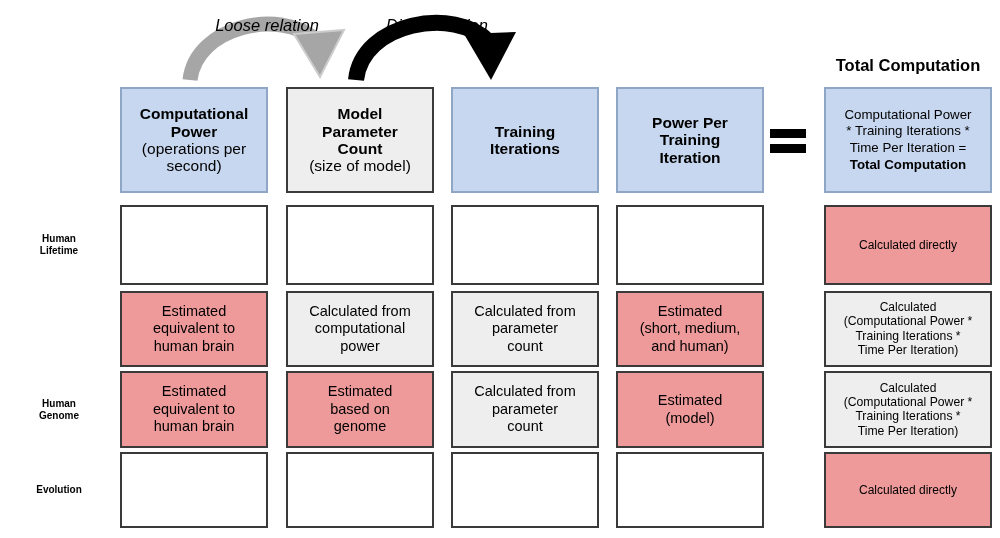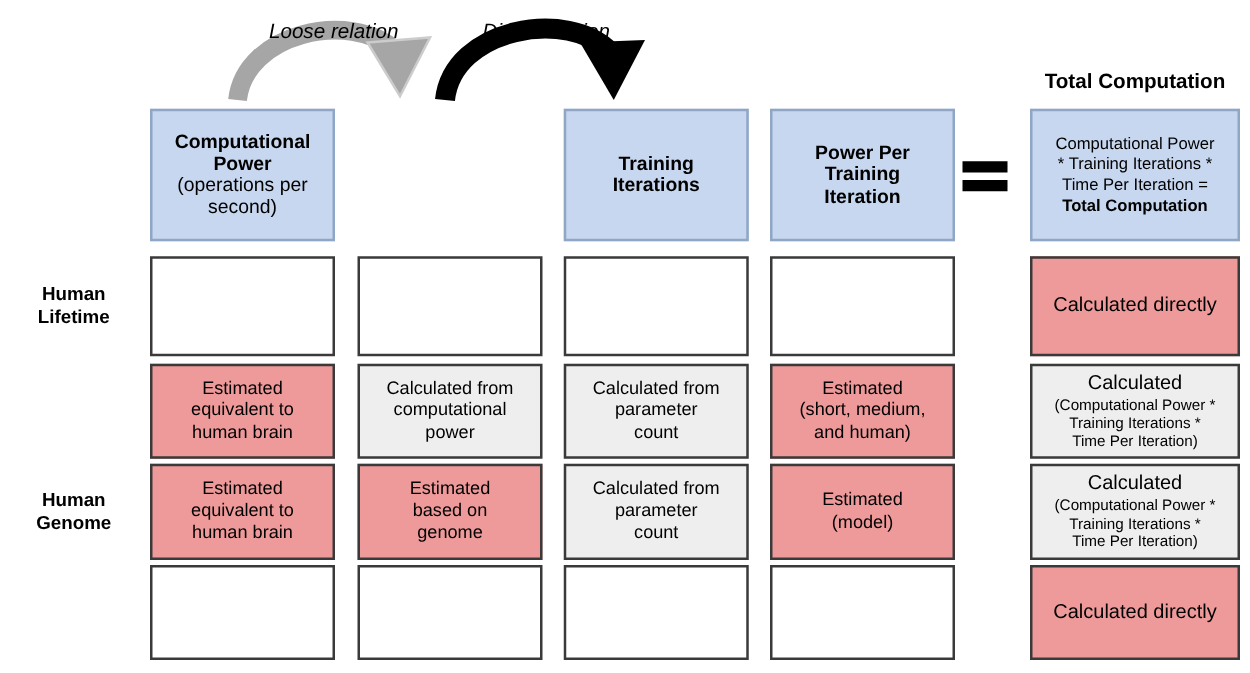--- a/index.html
+++ b/index.html
@@ -57,28 +57,28 @@
   .formula .b { font-weight: bold; }
 
   
   .cell {
     font-size: 14.5px;
     line-height: 1.2;
   }
   .cell-calc {
     line-height: 1.18;
   }
-  .cell-calc .big { font-size: 16px; }
+  .cell-calc .big { font-size: 12px; }
   .cell-calc .small { font-size: 12.2px; }
 
   
   .rowlabel {
     position: absolute;
     font-weight: bold;
-    font-size: 15px;
+    font-size: 10px;
     line-height: 1.18;
     text-align: center;
     display: flex;
     flex-direction: column;
     align-items: center;
     justify-content: center;
   }
 
   
   .coltitle {
@@ -153,20 +153,26 @@
     <span class="bar bar2"></span>
   </div>
 
   <div class="box hdr fill-blue" style="left:120px; top:87px; width:148px; height:106px;">
     <span class="ln b">Computational</span>
     <span class="ln b">Power</span>
     <span class="ln n">(operations per</span>
     <span class="ln n">second)</span>
   </div>
 
+  <div class="box hdr fill-gray" style="left:286px; top:87px; width:148px; height:106px;">
+    <span class="ln b">Model</span>
+    <span class="ln b">Parameter</span>
+    <span class="ln b">Count</span>
+    <span class="ln n">(size of model)</span>
+  </div>
 
   <div class="box hdr fill-blue" style="left:451px; top:87px; width:148px; height:106px;">
     <span class="ln b">Training</span>
     <span class="ln b">Iterations</span>
   </div>
 
   <div class="box hdr fill-blue" style="left:616px; top:87px; width:148px; height:106px;">
     <span class="ln b">Power Per</span>
     <span class="ln b">Training</span>
     <span class="ln b">Iteration</span>
@@ -241,20 +247,23 @@
     <span class="ln">Estimated</span>
     <span class="ln">(model)</span>
   </div>
   <div class="box cell cell-calc fill-gray" style="left:824px; top:371px; width:168px; height:77px;">
     <span class="ln big">Calculated</span>
     <span class="ln small">(Computational Power *</span>
     <span class="ln small">Training Iterations *</span>
     <span class="ln small">Time Per Iteration)</span>
   </div>
 
+  <div class="rowlabel" style="left:0px; top:452px; width:118px; height:76px;">
+    <span class="ln">Evolution</span>
+  </div>
   <div class="box cell fill-white" style="left:120px; top:452px; width:148px; height:76px;"></div>
   <div class="box cell fill-white" style="left:286px; top:452px; width:148px; height:76px;"></div>
   <div class="box cell fill-white" style="left:451px; top:452px; width:148px; height:76px;"></div>
   <div class="box cell fill-white" style="left:616px; top:452px; width:148px; height:76px;"></div>
   <div class="box cell cell-calc fill-pink" style="left:824px; top:452px; width:168px; height:76px;">
     <span class="ln big">Calculated directly</span>
   </div>
 
 </div>
 

